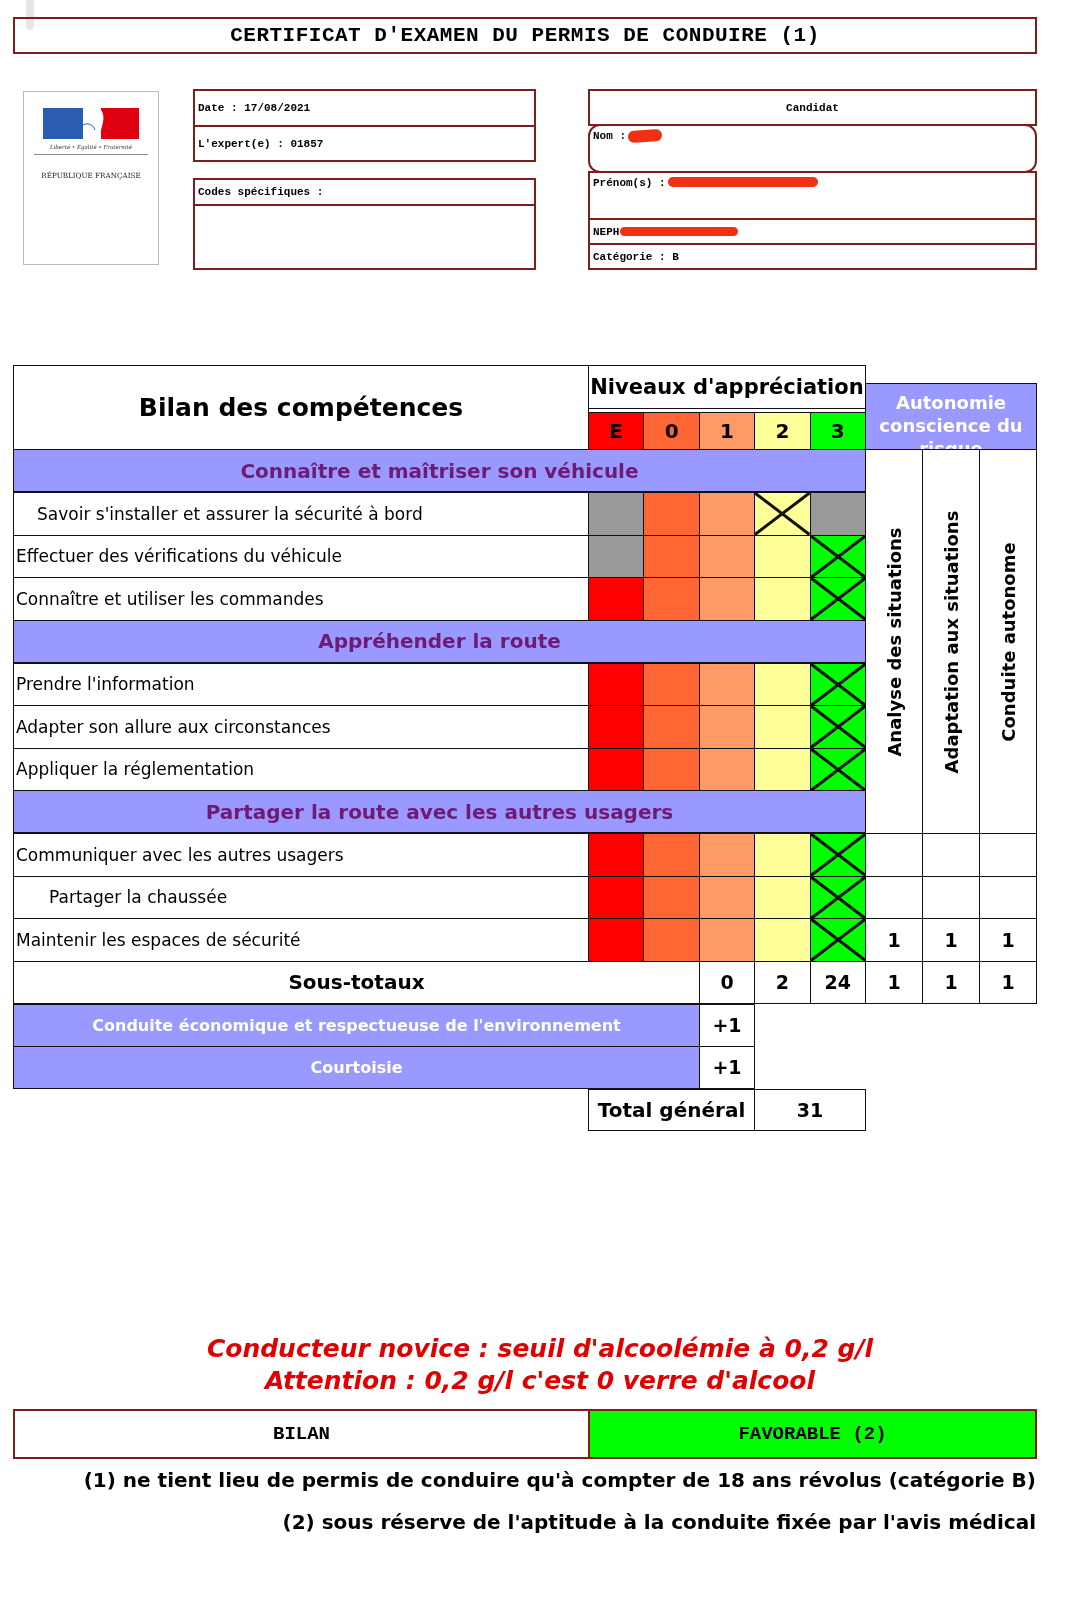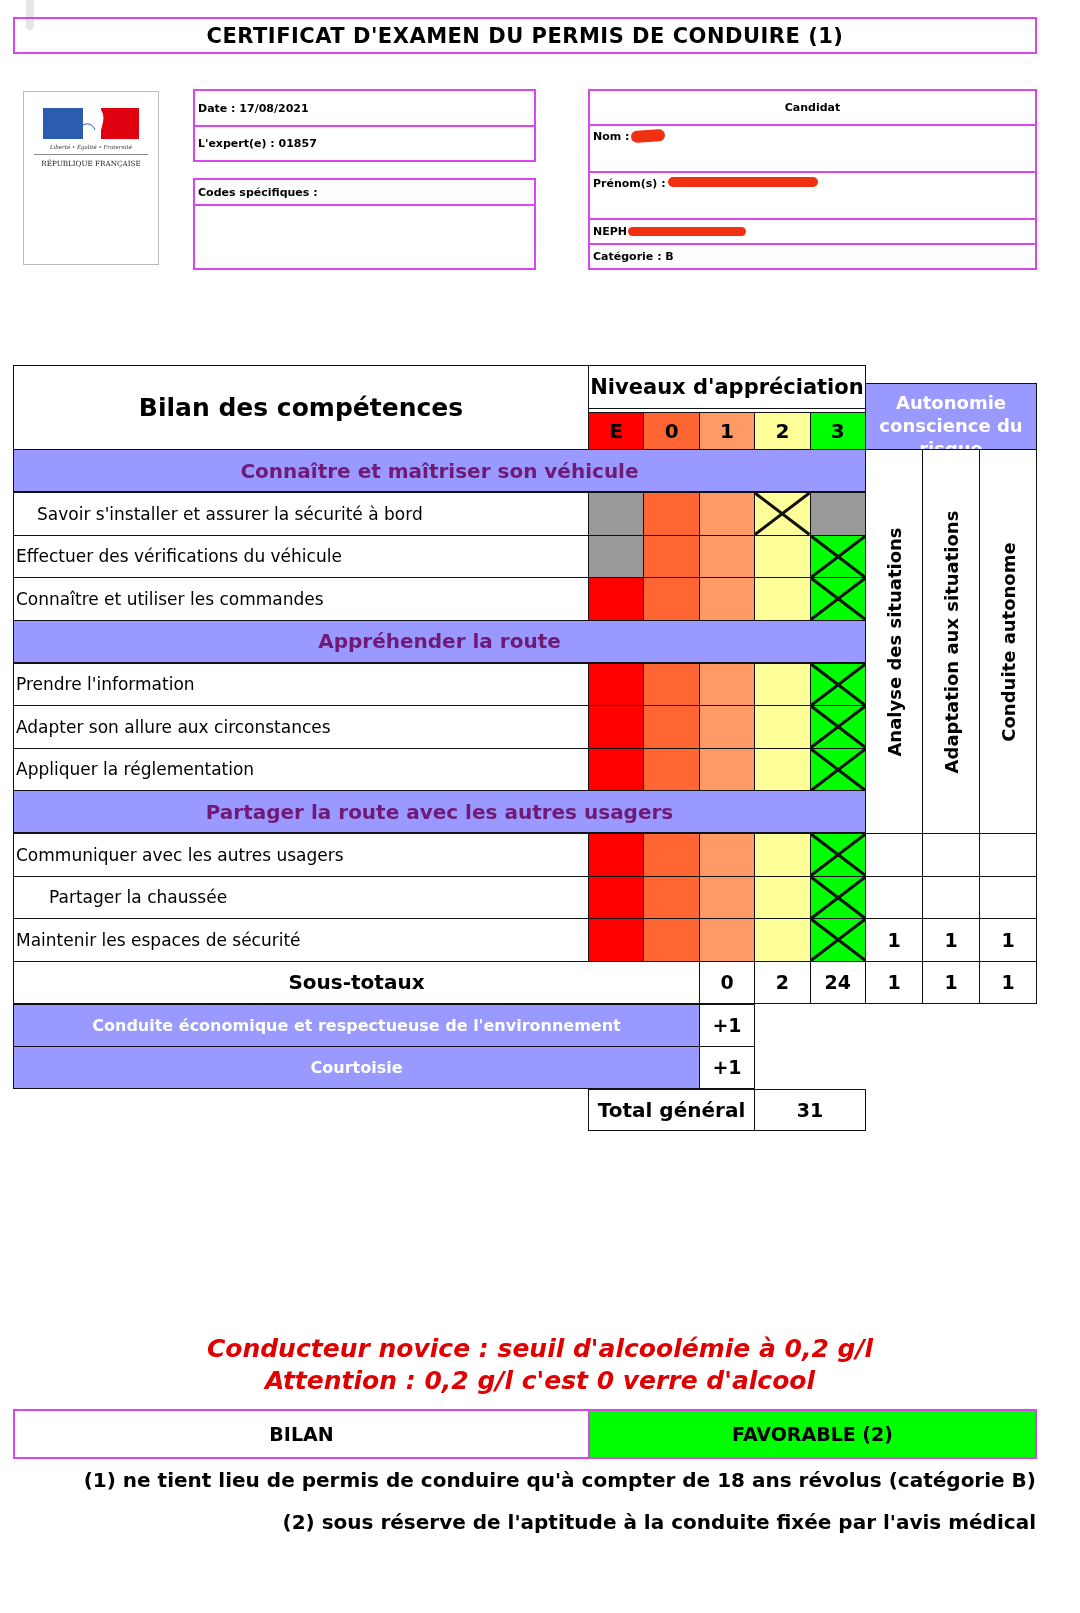--- a/index.html
+++ b/index.html
@@ -1,38 +1,38 @@
 <!DOCTYPE html>
 <html><head>
 <meta charset="utf-8">
 <style>
   html, body { margin:0; padding:0; background:#fff; }
   body { width:1080px; height:1613px; position:relative; overflow:hidden;
          font-family:"DejaVu Sans", sans-serif; color:#000; }
   .abs { position:absolute; box-sizing:border-box; }
-  .b { border:2px solid #d946ef; }
+  .b { border:2px solid #7f1d1d;font-family:Liberation Mono, monospace; }
   .scroll-hint { left:26px; top:0; width:8px; height:30px; background:#e6e6e6; border-radius:0 0 4px 4px; }
 
   
   .title { left:13px; top:17px; width:1024px; height:37px; display:flex; align-items:center; justify-content:center;
            font-weight:bold; font-size:21px; letter-spacing:0.5px; }
 
   
   .logo { left:23px; top:91px; width:136px; height:174px; border:1px solid #bbb; }
   .logo-top { position:absolute; left:0; top:0; right:0; height:90px; background:#fff; }
   .logo-bot { position:absolute; left:0; top:90px; right:0; bottom:0; background:#1e4d9b; color:#fff;
               display:flex; flex-direction:column; align-items:center; justify-content:center;
               font-family:"DejaVu Sans", sans-serif; font-size:15px; line-height:21px; letter-spacing:1px; }
   .flag-blue { position:absolute; left:19px; top:16px; width:40px; height:31px; background:#2a5db0; }
   .flag-red { position:absolute; left:77px; top:16px; width:38px; height:31px; background:#e1000f; }
   .marianne { position:absolute; left:55px; top:12px; width:28px; height:38px; }
   .motto { position:absolute; left:0; right:0; top:52px; text-align:center; font-family:"DejaVu Serif", serif;
            font-style:italic; font-size:5.5px; color:#333; }
   .rf { position:absolute; left:10px; right:10px; top:62px; text-align:center; font-family:"DejaVu Serif", serif;
-        font-size:7.2px; color:#222; border-top:1px solid #888; padding-top:4px; }
+        font-size:7.2px; color:#222; border-top:1px solid #888; padding-top:16px; }
 
   
   .info { font-size:11px; font-weight:bold; display:flex; align-items:center; padding-left:3px; }
   .info-top { align-items:flex-start; padding-top:4px; }
 
   
   .cell { position:absolute; box-sizing:border-box; border:1.5px solid #111; }
   .hdr-title { font-size:25px; font-weight:bold; display:flex; align-items:center; justify-content:center; }
   .niv { font-size:21px; font-weight:bold; display:flex; align-items:center; justify-content:center; white-space:nowrap; }
   .lvl { font-size:20px; font-weight:bold; display:flex; align-items:center; justify-content:center; }
@@ -72,21 +72,21 @@
     <div class="rf">RÉPUBLIQUE FRANÇAISE</div>
   </div>
 </div>
 
 <div class="abs b info" style="left:193px;top:89px;width:343px;height:38px;">Date : 17/08/2021</div>
 <div class="abs b info" style="left:193px;top:125px;width:343px;height:37px;">L'expert(e) : 01857</div>
 <div class="abs b info" style="left:193px;top:178px;width:343px;height:28px;">Codes spécifiques :</div>
 <div class="abs b info" style="left:193px;top:204px;width:343px;height:66px;"></div>
 
 <div class="abs b info" style="left:588px;top:89px;width:449px;height:37px;justify-content:center;padding-left:0;">Candidat</div>
-<div class="abs b info info-top" style="left:588px;top:124px;width:449px;height:49px;">
+<div class="abs b info info-top" style="left:588px;top:124px;width:449px;height:49px;border-radius:12px;">
   <span>Nom :</span>
   <span style="display:inline-block;width:34px;height:12px;background:#f03010;border-radius:6px;margin-left:2px;transform:rotate(-4deg);"></span>
 </div>
 <div class="abs b info info-top" style="left:588px;top:171px;width:449px;height:49px;">
   <span>Prénom(s) :</span>
   <span style="display:inline-block;width:150px;height:10px;background:#f03010;border-radius:6px;margin-left:2px;"></span>
 </div>
 <div class="abs b info" style="left:588px;top:218px;width:449px;height:27px;">
   <span>NEPH</span>
   <span style="display:inline-block;width:118px;height:9px;background:#f03010;border-radius:6px;margin-left:1px;"></span>

